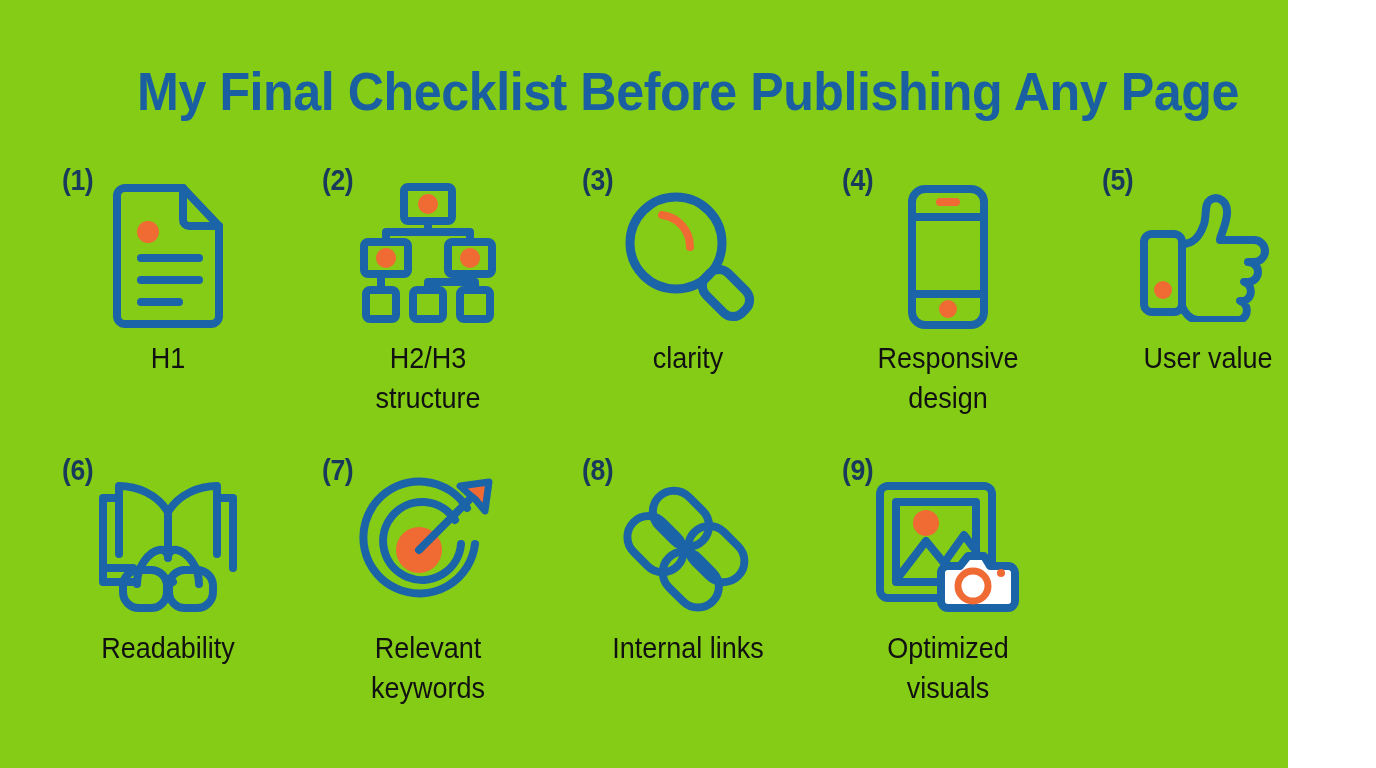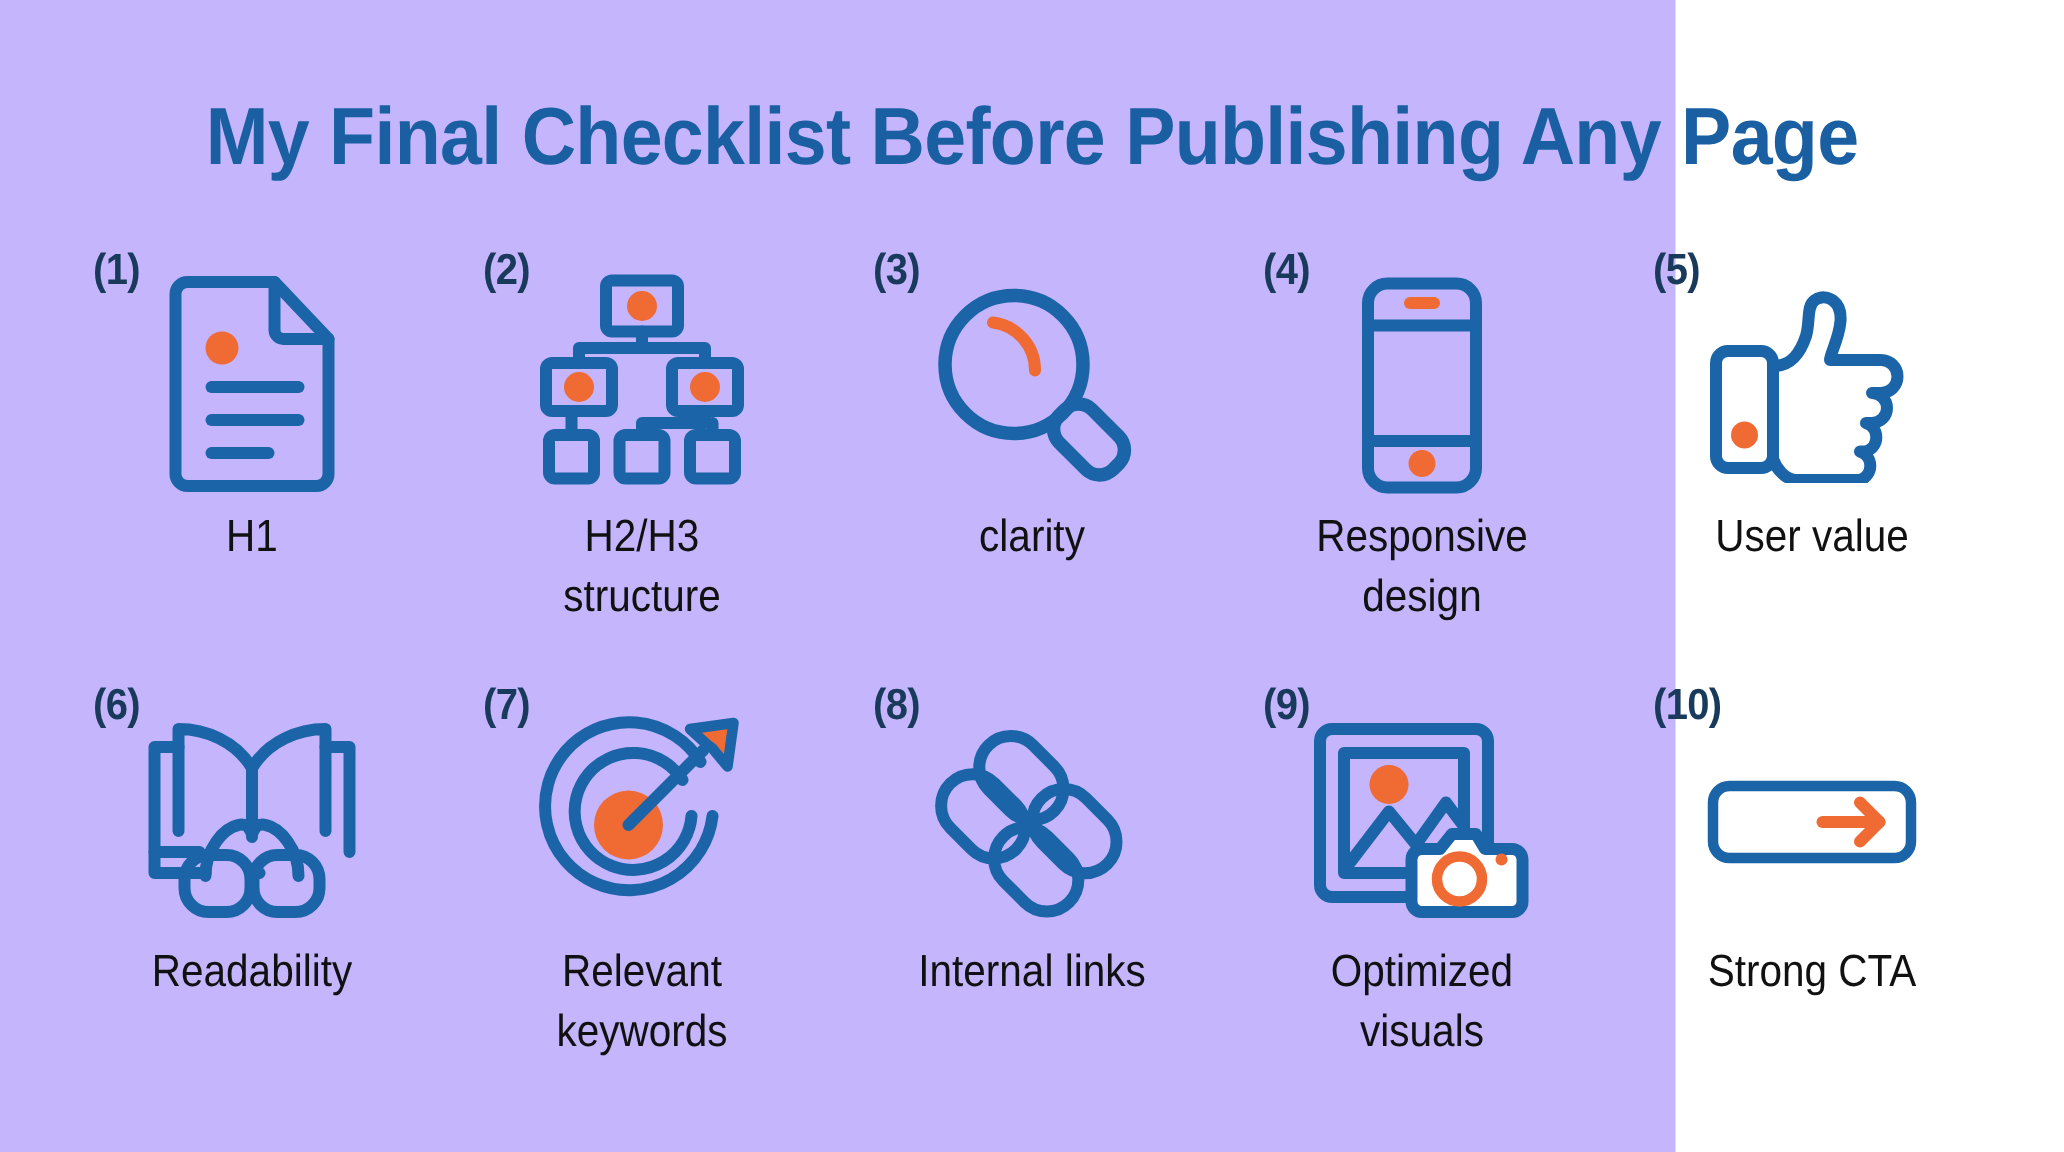--- a/index.html
+++ b/index.html
@@ -8,23 +8,23 @@
   }
   body {
     width: 1376px;
     height: 768px;
     background: #ffffff;
     font-family: "Liberation Sans", sans-serif;
     overflow: hidden;
   }
   .page {
     position: relative;
-    width: 1117px;
+    width: 1288px;
     height: 768px;
-    background: #c4b5fd;
+    background: #84cc16;
     box-sizing: border-box;
   }
   .title {
     position: absolute;
     top: 60px;
     left: 0;
     width: 1376px;
     text-align: center;
     font-family: "Liberation Sans", sans-serif;
     font-size: 54px;
@@ -257,28 +257,15 @@
             <path d="M74 85 h12 l8 -10 h16 l6 10 h18 a7 7 0 0 1 7 7 v28 a7 7 0 0 1 -7 7 H74 a7 7 0 0 1 -7 -7 V92 a7 7 0 0 1 7 -7 Z" fill="#ffffff" stroke="#1b64a8" stroke-width="8" stroke-linejoin="round"></path>
             <circle cx="99" cy="105" r="15" fill="none" stroke="#f06a33" stroke-width="7"></circle>
             <circle cx="127" cy="92" r="4" fill="#f06a33"></circle>
           </g>
         </svg>
       </div>
       <div class="label">Optimized
 visuals</div>
     </div>
 
-    <div class="cell cell-10">
-      <div class="num">(10)</div>
-      <div class="icon-wrap">
-        <svg width="142" height="70" viewBox="0 0 142 70">
-          <rect x="5" y="12" width="132" height="48" rx="11" fill="#ffffff" stroke="#1b64a8" stroke-width="7"></rect>
-          <g fill="none" stroke="#f06a33" stroke-width="8" stroke-linecap="round" stroke-linejoin="round">
-            <path d="M78 36 H116"></path>
-            <path d="M103 23 L116 36 L103 49"></path>
-          </g>
-        </svg>
-      </div>
-      <div class="label">Strong CTA</div>
-    </div>
 
   </div>
 </div>
 
 </body></html>

